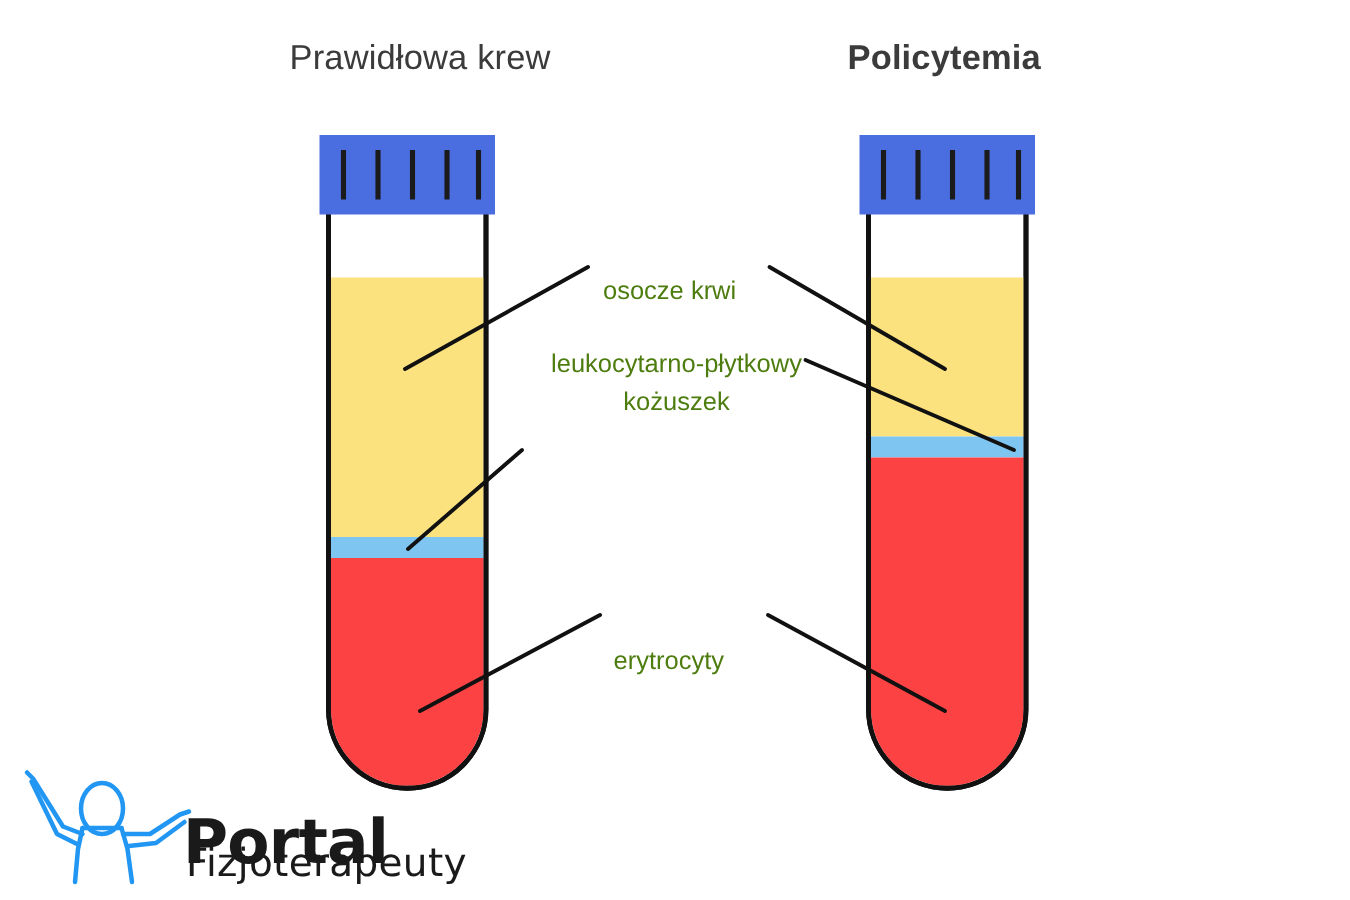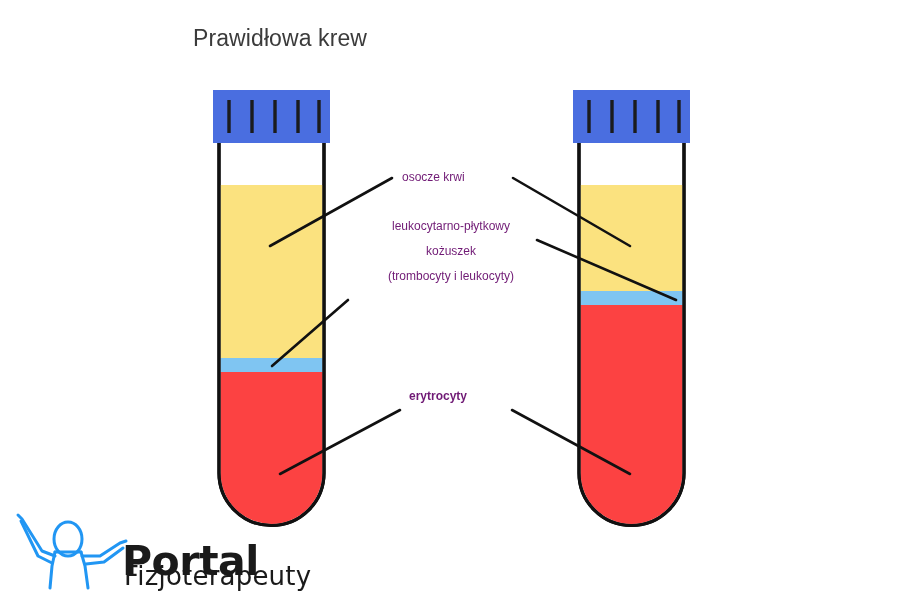--- a/index.html
+++ b/index.html
@@ -31,43 +31,43 @@
     top: 25px;
     font-weight: 400;
   }
   #title-right {
     left: 565px;
     top: 25px;
     font-weight: 700;
   }
   .callout {
     position: absolute;
-    font-size: 12px;
-    color: #701a75;
+    font-size: 17px;
+    color: #4d7c0f;
     white-space: nowrap;
     text-align: center;
     line-height: 25px;
+    margin-top: 16px;
   }
   #label-plasma {
     left: 402px;
     top: 165px;
   }
   #label-buffy {
     left: 358px;
     top: 214px;
     text-align: center;
     width: 186px;
   }
   #label-buffy .ln {
     display: block;
   }
   #label-rbc {
     left: 409px;
-    top: 384px;
-    font-weight: bold;
+    top: 412px;
   }
   svg.overlay {
     position: absolute;
     left: 0;
     top: 0;
     width: 900px;
     height: 600px;
   }
   .logo-word {
     position: absolute;
@@ -89,20 +89,21 @@
     font-weight: 400;
     letter-spacing: 0.2px;
   }
 </style>
 </head>
 <body>
 
 <div id="stage">
 
   <div class="title" id="title-left">Prawidłowa krew</div>
+  <div class="title" id="title-right">Policytemia</div>
 
   <svg class="overlay" viewBox="0 0 900 600">
 
     <g>
 
       <path d="M219,118 L219,473 A52,52 0 0 0 324,473 L324,118 Z" fill="#ffffff" stroke="#111111" stroke-width="3.2" stroke-linejoin="round"></path>
 
       <clipPath id="clipLeft">
         <path d="M220.6,118 L220.6,473 A50.4,50.4 0 0 0 322.4,473 L322.4,118 Z"></path>
       </clipPath>
@@ -169,21 +170,20 @@
       <path d="M86,564 L104,562 L123,548"></path>
       <path d="M55,552 L81,552"></path>
     </g>
   </svg>
 
   <div class="callout" id="label-plasma">osocze krwi</div>
 
   <div class="callout" id="label-buffy">
     <span class="ln">leukocytarno-płytkowy</span>
     <span class="ln">kożuszek</span>
-    <span class="ln">(trombocyty i leukocyty)</span>
   </div>
 
   <div class="callout" id="label-rbc">erytrocyty</div>
 
   <div class="logo-word" id="logo-portal">Portal</div>
   <div class="logo-word" id="logo-sub">Fizjoterapeuty</div>
 
 </div>
 
 </body></html>

